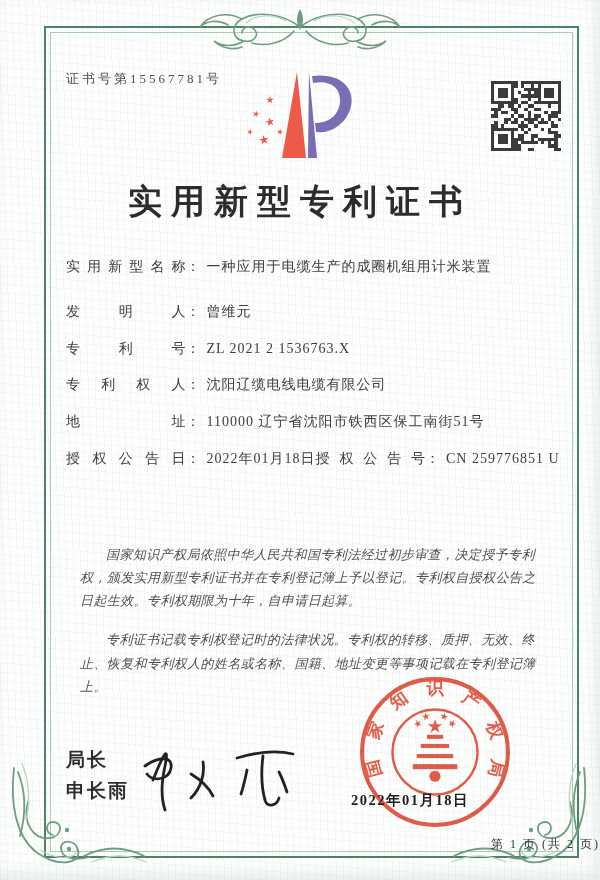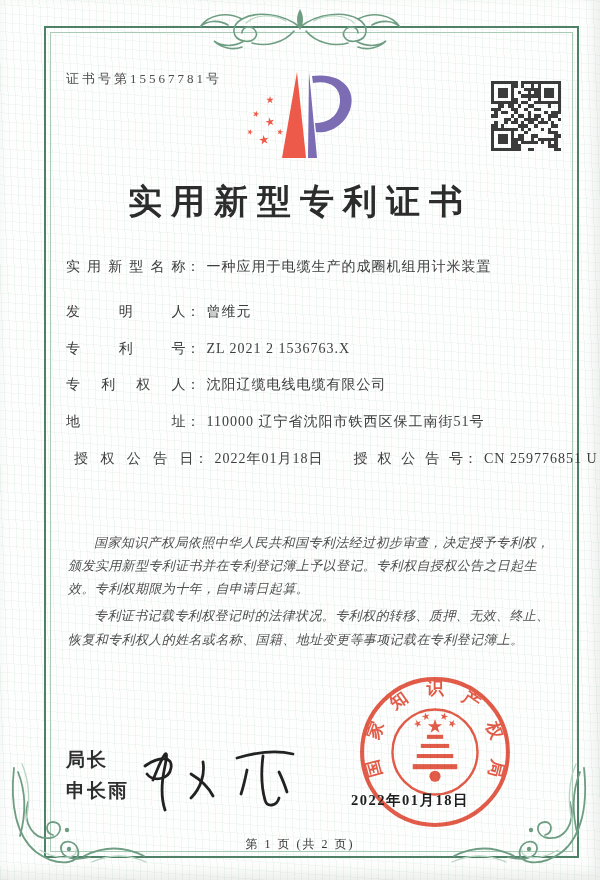--- a/index.html
+++ b/index.html
@@ -21,28 +21,28 @@
   .cert-no{position:absolute;left:66px;top:70px;font-size:13px;letter-spacing:3px;color:#4c4c4c;}
   .logo{position:absolute;left:240px;top:66px;width:126px;height:96px;}
   .qr{position:absolute;left:491px;top:81px;width:70px;height:70px;shape-rendering:crispEdges;}
   .title{position:absolute;left:0;top:179px;width:100%;text-align:center;font-size:34px;font-weight:700;letter-spacing:9px;color:#2c2c2c;}
   .fields{position:absolute;left:66px;top:258px;right:40px;}
   .frow{height:36.8px;font-size:14px;color:#3d3d3d;letter-spacing:0.5px;white-space:nowrap;}
   .frow.first{margin-bottom:8px;}
   .flabel{display:inline-block;width:120px;text-align:justify;text-align-last:justify;vertical-align:top;}
   .fcolon{margin:0 6px 0 0;}
   .fvalue{letter-spacing:1px;}
-  .grant-row{display:flex;gap:30px;margin-left:8px;}
+  .grant-row{display:flex;}
   .body-text{position:absolute;left:64px;top:527px;right:46px;font-style:italic;color:#4f4f4f;font-size:13px;line-height:1.78;letter-spacing:0.4px;}
-  .body-text p{margin:4px;text-indent:2em;}
+  .body-text p{margin:16px;text-indent:2em;}
   .director{position:absolute;left:66px;top:744px;font-size:19px;font-weight:600;color:#2e2e2e;line-height:31px;letter-spacing:2px;}
   .sig{position:absolute;left:125px;top:722px;width:195px;height:90px;}
   .seal{position:absolute;left:354px;top:671px;width:162px;height:162px;opacity:0.88;mix-blend-mode:multiply;}
   .seal-date{position:absolute;left:351px;top:791px;font-size:14.5px;font-weight:700;color:#1e1e1e;letter-spacing:1.5px;}
-  .footer{position:absolute;left:0;top:836px;width:100%;text-align:center;font-size:12px;color:#333;letter-spacing:2px;}
+  .footer{position:absolute;left:0;top:836px;width:100%;text-align:right;font-size:12px;color:#333;letter-spacing:2px;}
 </style>
 </head>
 <body>
 
 <div class="page">
 
   <div class="frame-outer"></div>
   <div class="frame-inner"></div>
 
   <svg class="ornament orn-top" viewBox="0 0 220 50">

